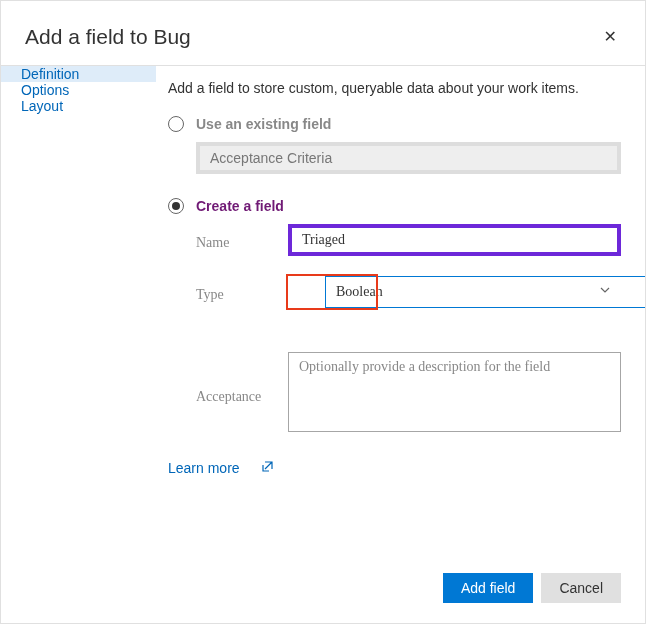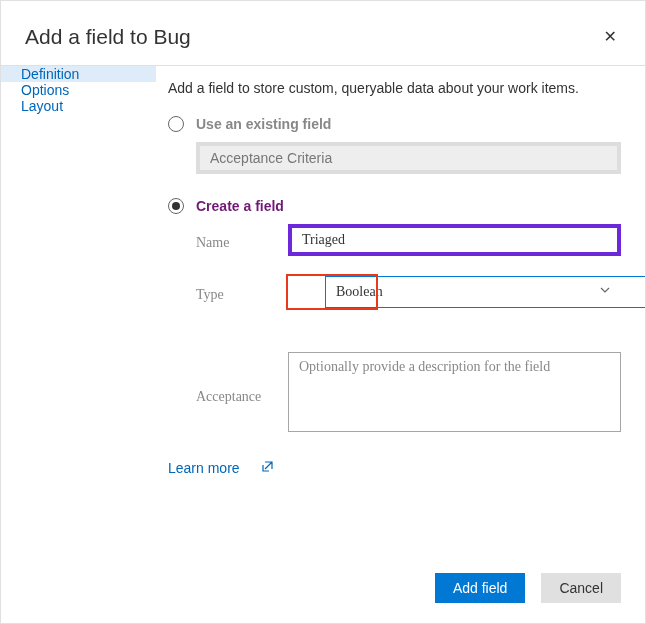--- a/index.html
+++ b/index.html
@@ -26,21 +26,21 @@
     .form-label { width: 92px; color: #888; padding-top: 6px; font-size: 14px; }
     .form-control { flex: 1; }
     .select-wrap { position: relative; }
     .select-input { border: 1px solid #0078d4; padding-right: 52px; margin-left: 37px; }
     .chevron { position: absolute; right: 10px; top: 50%; transform: translateY(-50%); pointer-events: none; color: #666; }
     .highlight-box { position: absolute; border: 2px solid #e83a1a; pointer-events: none; }
     .textarea { width: 100%; height: 80px; padding: 6px 10px; border: 1px solid #a6a6a6; font-family: inherit; font-size: 14px; color: #333; resize: none; }
     .textarea::placeholder { color: #888; }
     .learn-more { color: #0066b8; text-decoration: none; font-size: 14px; display: inline-flex; align-items: center; gap: 22px; margin-left: 0; cursor: pointer; }
     .external-icon { font-size: 12px; }
-    .footer { position: absolute; bottom: 20px; right: 24px; display: flex; gap: 16px; border-radius: 11px; }
+    .footer { position: absolute; bottom: 20px; right: 24px; display: flex; gap: 8px; border-radius: 11px; }
     .btn { padding: 7px 18px; border: none; font-size: 14px; font-family: inherit; cursor: pointer; }
     .btn-primary { background: #0078d4; color: #fff; }
     .btn-secondary { background: #e0e0e0; color: #333; }
   </style>
 </head>
 <body>
 
 <div class="header">
   <div class="title">Add a field to Bug</div>
   <div class="close-btn">

